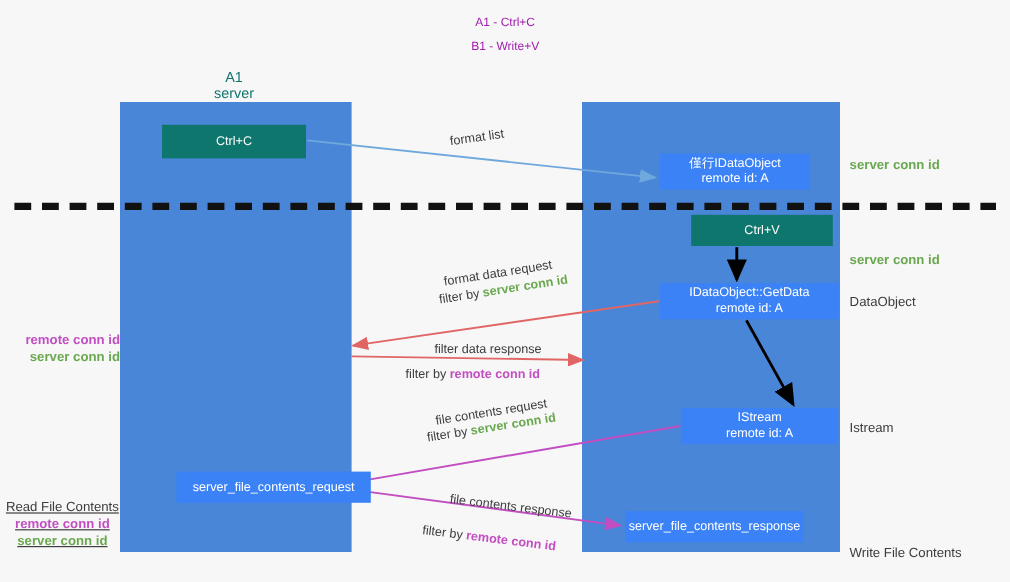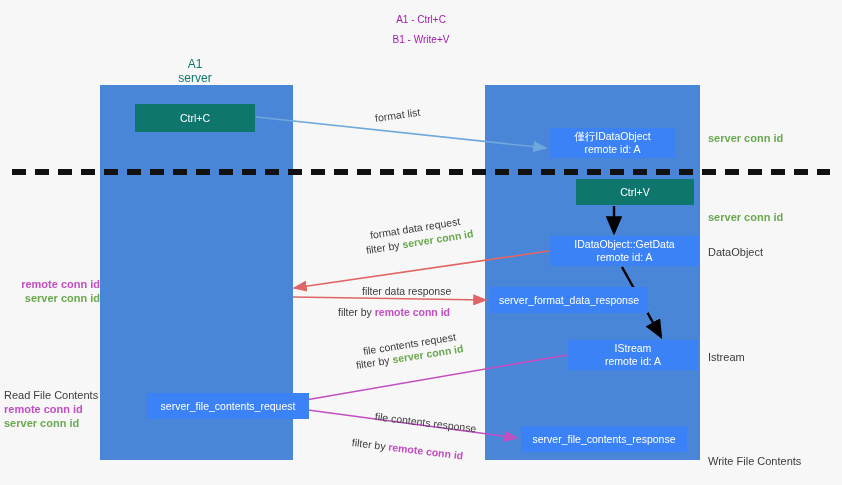--- a/index.html
+++ b/index.html
@@ -67,39 +67,39 @@
   .box .l2 { display: block; }
 
   #box-ctrlc   { left: 135px; top: 104px; width: 120px; height: 28px; }
   #box-ctrlv   { left: 555px; top: 179px; width: 118px; height: 26px; margin-left: 21px; }
   #box-idataobj{ left: 550px; top: 128px; width: 125px; height: 30px; }
   #box-getdata { left: 550px; top: 236px; width: 149px; height: 30px; }
   #box-istream { left: 568px; top: 340px; width: 130px; height: 30px; }
   #box-sfdreq  { left: 130px; top: 278px; width: 160px; height: 26px; }
   #box-sfdresp { left: 490px; top: 287px; width: 158px; height: 26px; }
   #box-sfcreq  { left: 128px; top: 393px; width: 162px; height: 26px; margin-left: 19px; }
-  #box-sfcresp { left: 521px; top: 426px; width: 166px; height: 26px; }
+  #box-sfcresp { left: 521px; top: 426px; width: 149px; height: 26px; }
 
   
   .side-label {
     font-size: 11px;
     line-height: 14px;
   }
   .green-txt  { color: #6aa84f; font-weight: bold; }
   .purple-txt { color: #c24ec2; font-weight: bold; }
   .plain-txt  { color: #3c3c3c; }
 
   #lbl-server-1 { left: 708px; top: 131px; }
   #lbl-server-2 { left: 708px; top: 210px; }
   #lbl-dataobject { left: 708px; top: 245px; }
   #lbl-istream { left: 708px; top: 350px; }
   #lbl-writefile { left: 708px; top: 454px; }
 
   #lbl-left-1 { left: 8px; top: 277px; width: 92px; text-align: right; }
-  #lbl-left-2 { left: 4px; top: 388px; width: 96px; text-align: left; }
+  #lbl-left-2 { left: 4px; top: 416px; width: 96px; text-align: center; text-decoration: underline; }
 
   
   .conn-caption {
     font-size: 10.5px;
     line-height: 14px;
     white-space: nowrap;
   }
   .rot-up   { transform: rotate(-8deg); transform-origin: left center; }
   .rot-up-s { transform: rotate(-9deg); transform-origin: left center; }
   .rot-dn   { transform: rotate(7deg);  transform-origin: left center; }
@@ -184,23 +184,20 @@
     <span>IDataObject::GetData</span>
     <span class="l2">remote id: A</span>
   </div>
 
   <div class="abs box orange" id="box-istream">
     <span>IStream</span>
     <span class="l2">remote id: A</span>
   </div>
 
 
-  <div class="abs box orange" id="box-sfdresp">
-    <span>server_format_data_response</span>
-  </div>
 
   <div class="abs box orange" id="box-sfcreq">
     <span>server_file_contents_request</span>
   </div>
 
   <div class="abs box orange" id="box-sfcresp">
     <span>server_file_contents_response</span>
   </div>
 
   <div class="abs conn-caption rot-up" id="cap-formatlist">

